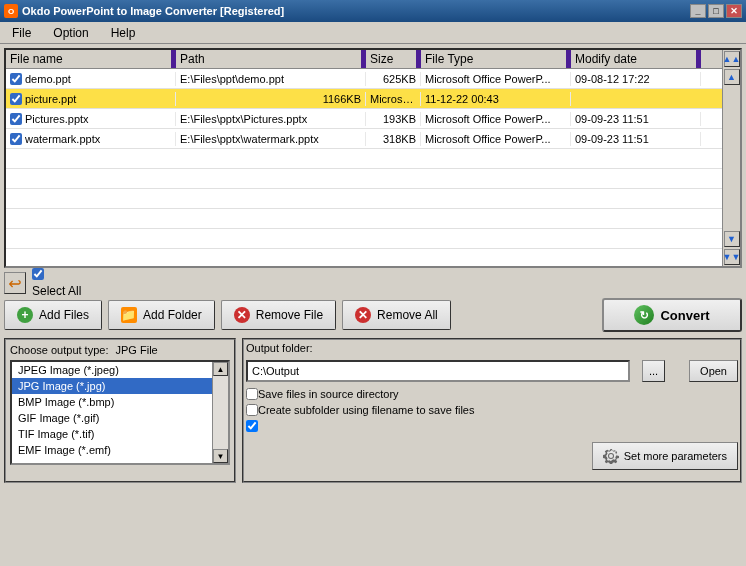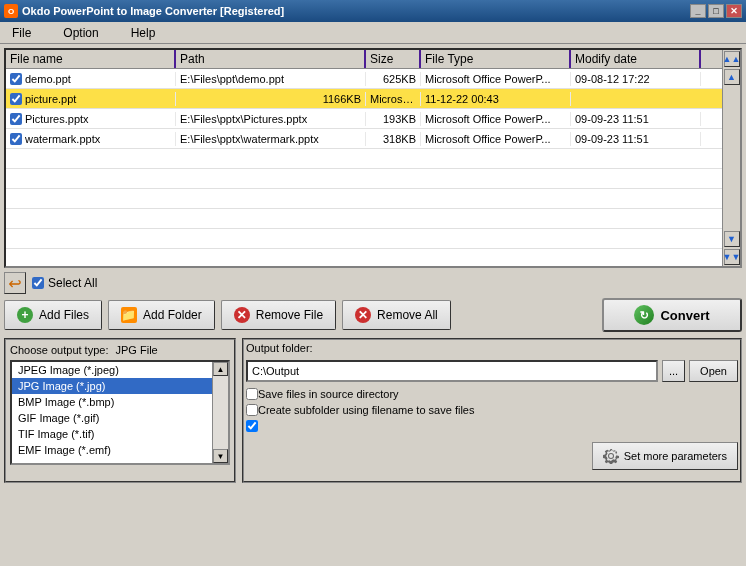--- a/index.html
+++ b/index.html
@@ -61,21 +61,21 @@
     .title-btn.close { background: #c75050; color: white; }
 
     
     .menu-bar {
       background: #d4d0c8;
       height: 22px;
       display: flex;
       align-items: center;
       padding: 0 4px;
       border-bottom: 1px solid #888;
-      gap: 16px;
+      gap: 6px;
     }
     .menu-item {
       padding: 2px 8px;
       cursor: pointer;
       font-size: 12px;
     }
 
     
     .main-window {
       background: #d4d0c8;
@@ -97,21 +97,21 @@
     }
     .table-header {
       background: #d4d0c8;
       border-bottom: 1px solid #888;
       display: grid;
       grid-template-columns: 170px 190px 55px 150px 130px;
       font-size: 12px;
     }
     .table-header-cell {
       padding: 2px 4px;
-      border-right: 2px solid #4c1d95;
+      border-right: 5px solid #4c1d95;
       font-weight: normal;
     }
     .table-body {
       height: 185px;
       overflow: hidden;
       background: white;
     }
     .table-row {
       display: grid;
       grid-template-columns: 170px 190px 55px 150px 130px;
@@ -181,22 +181,23 @@
       border: 1px outset #888;
       display: flex;
       align-items: center;
       justify-content: center;
       cursor: pointer;
       color: #cc6600;
       font-size: 14px;
     }
     .select-all-area {
       display: flex;
-      align-items: center;
+      align-items: flex-start;
       gap: 4px;
+      flex-direction: column;
     }
 
     
     .buttons-row {
       display: flex;
       align-items: center;
       gap: 6px;
       margin-bottom: 6px;
     }
     .action-btn {
@@ -322,21 +323,21 @@
       border: 2px groove #888;
       background: #d4d0c8;
       padding: 2px;
     }
     .folder-title {
       font-size: 11px;
       margin-bottom: 6px;
     }
     .folder-input-row {
       display: flex;
-      gap: 4px;
+      gap: 12px;
       margin-bottom: 6px;
       align-items: center;
     }
     .folder-input {
       flex: 1;
       height: 22px;
       border: 2px inset #888;
       padding: 0 4px;
       font-size: 11px;
       background: white;
@@ -349,20 +350,21 @@
       cursor: pointer;
       font-size: 11px;
     }
     .open-btn {
       height: 22px;
       padding: 0 10px;
       background: linear-gradient(to bottom, #f0f0f0, #d8d8d8);
       border: 1px outset #888;
       cursor: pointer;
       font-size: 11px;
+      margin-left: 12px;
     }
     .checkbox-row {
       display: flex;
       align-items: center;
       margin-bottom: 4px;
       font-size: 11px;
     }
     .checkbox-row input[type="checkbox"] {
       width: 12px;
       height: 12px;

